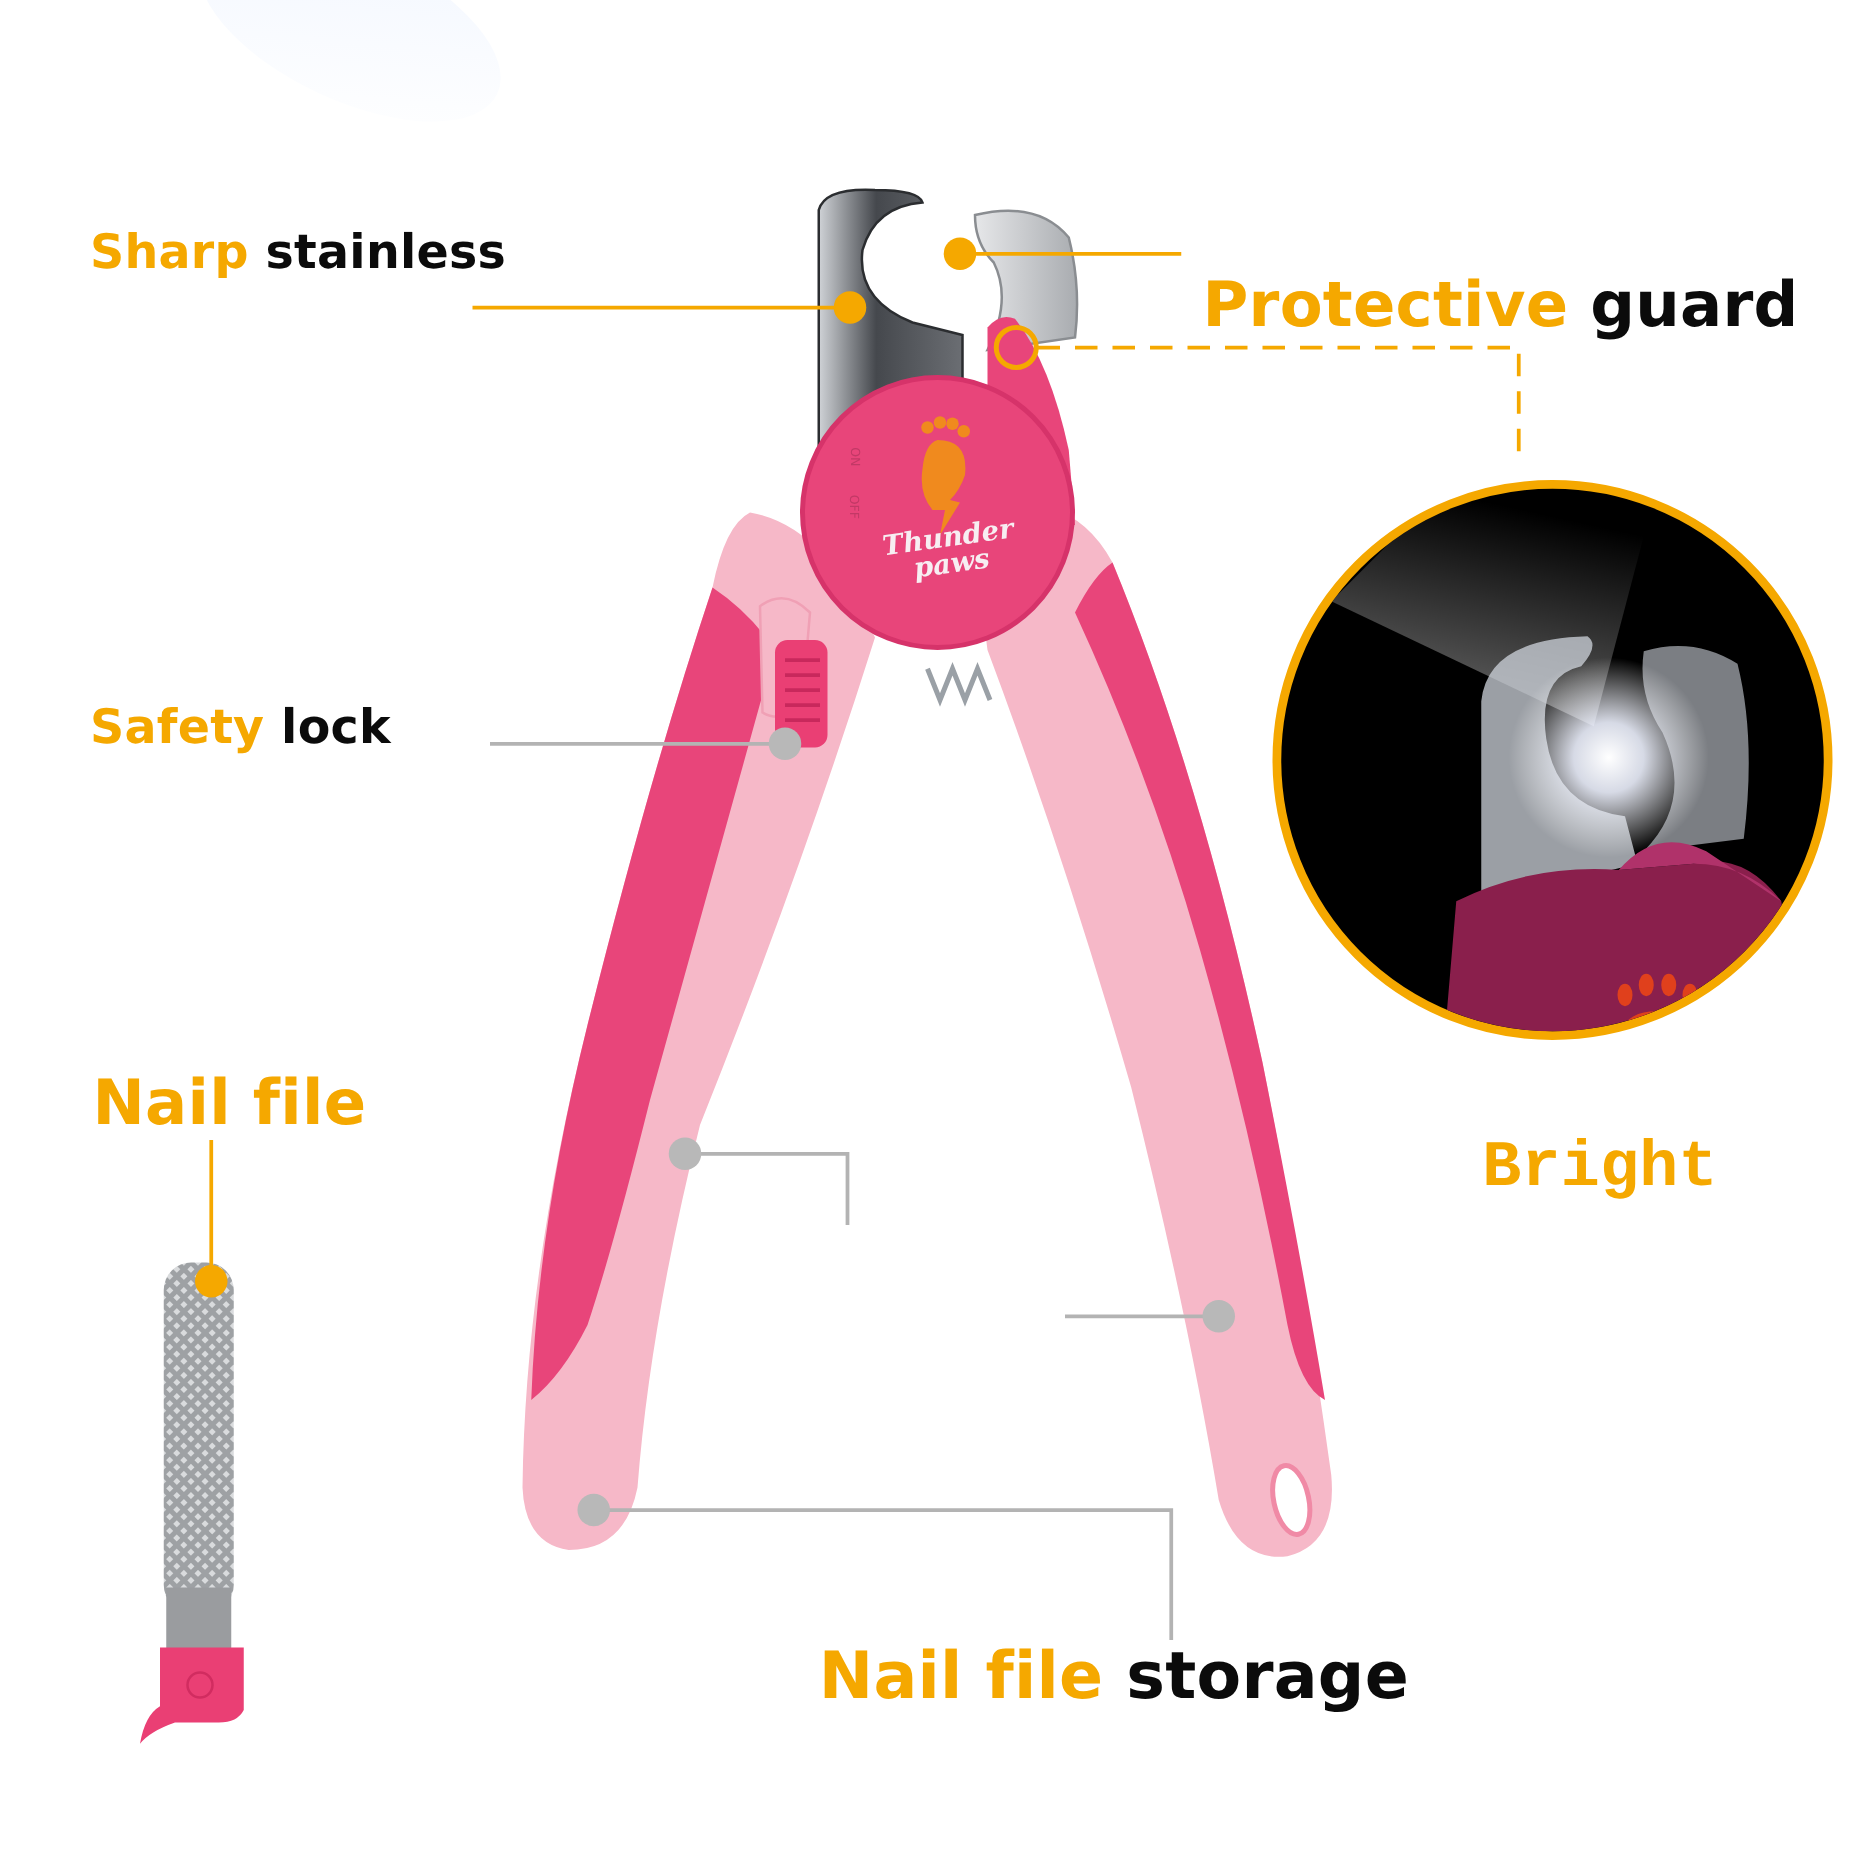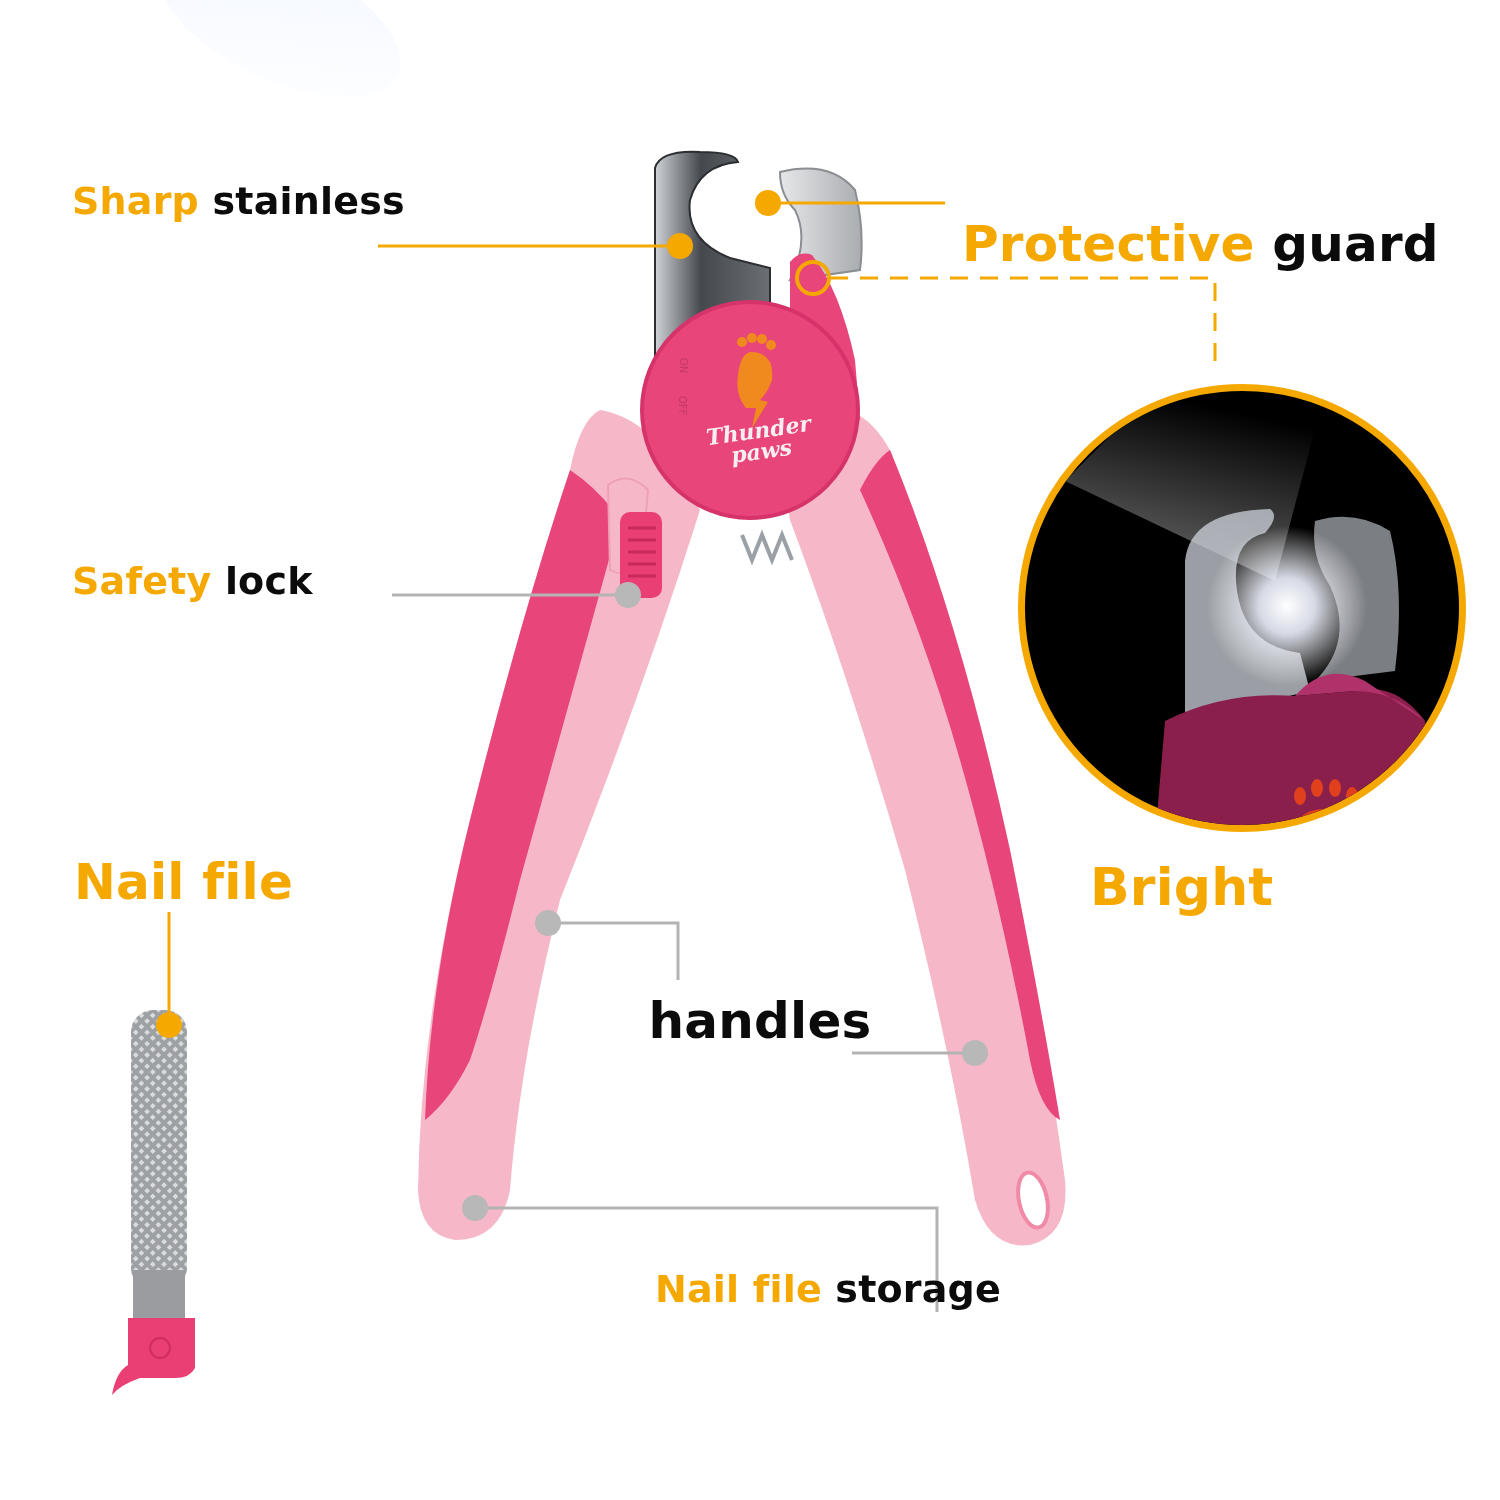--- a/index.html
+++ b/index.html
@@ -16,23 +16,23 @@
   }
   .label {
     position: absolute; font-weight: bold; line-height: 1.22; color: #0b0b0b;
     white-space: nowrap; letter-spacing: 0.2px;
   }
   .label .hl { color: #f5a800; }
   .lbl-blades { left: 72px; top: 178px; font-size: 38px; }
   .lbl-guard  { left: 962px; top: 168px; font-size: 50px; margin-top: 46px; }
   .lbl-lock   { left: 72px; top: 558px; font-size: 38px; }
   .lbl-file   { left: 74px; top: 852px; font-size: 50px; }
-  .lbl-led    { left: 1090px; top: 852px; width: 380px; font-size: 52px; line-height: 1.35; }
+  .lbl-led    { left: 1090px; top: 900px; width: 380px; text-align: center; font-size: 52px; line-height: 1.35; font-family: Liberation Mono, monospace; }
   .lbl-ergo   { left: 600px; top: 986px; width: 320px; text-align: center; font-size: 50px; line-height: 1.4; }
-  .lbl-storage{ left: 655px; top: 1266px; font-size: 38px; }
+  .lbl-storage{ left: 655px; top: 1310px; font-size: 52px; }
 
   svg.art { position: absolute; left: 0; top: 0; }
   .led-circle {
     position: absolute; left: 1018px; top: 384px; width: 448px; height: 448px;
     border-radius: 50%; border: 7px solid #f5a800; overflow: hidden; background: #000;
     box-sizing: border-box;
   }
 </style>
 </head>
 <body>
@@ -187,20 +187,19 @@
 
   <div class="label lbl-file">
     <span class="hl">Nail file</span>
   </div>
 
   <div class="label lbl-led">
     <div class="hl">Bright</div>
   </div>
 
   <div class="label lbl-ergo">
-    <div>handles</div>
   </div>
 
   <div class="label lbl-storage">
     <span class="hl">Nail file</span>
     <span>storage</span>
   </div>
 </div>
 
 </body></html>

